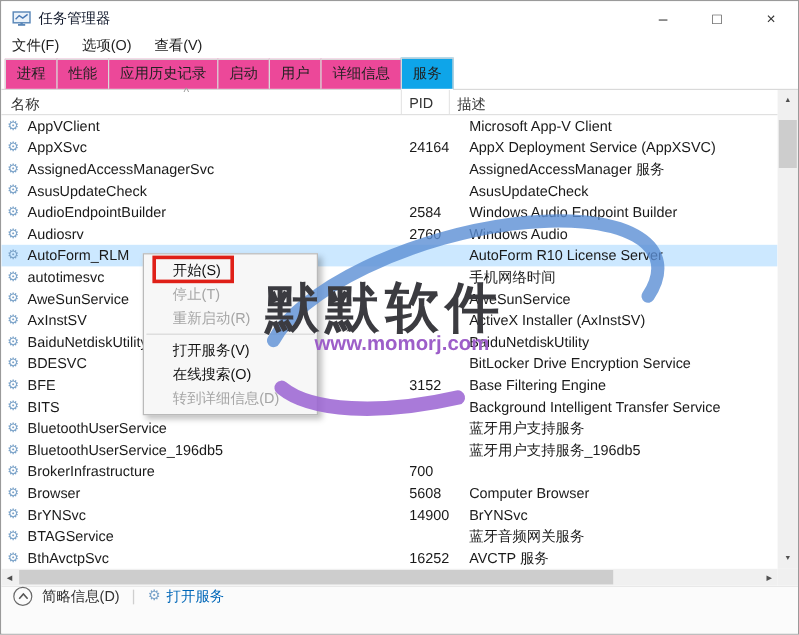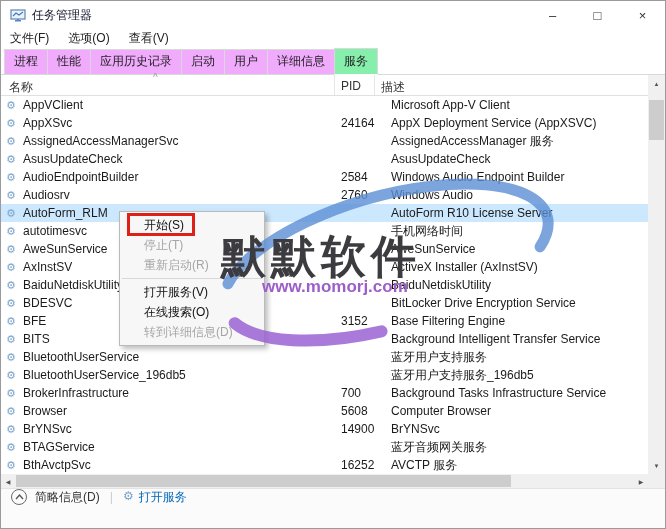--- a/index.html
+++ b/index.html
@@ -13,22 +13,22 @@
   .title-text{ font-size:12px; color:#0f172a; flex:1 1 auto;}
   .win-btn{ width:45px; height:29px; display:flex; align-items:center; justify-content:center;
             font-size:13px; color:#333; cursor:pointer;}
   
   .menubar{ height:22px; display:flex; align-items:flex-start; padding-left:9px; background:#fff;}
   .menu-item{ margin-right:19px; font-size:12px; color:#222; cursor:pointer;}
   
   .tabbar{ height:23px; display:flex; align-items:flex-end; padding-left:4px;
            border-bottom:1px solid #d9d9d9; background:#fff;}
   .tab{ padding:3px 9px 4px; border:1px solid #d9d9d9; border-bottom:none; margin-left:-1px;
-        background:#f0abfc; font-size:12px; color:#222; position:relative; cursor:pointer;}
-  .tab.active{ background:#86efac; z-index:2; padding-top:4px; margin-bottom:-1px; border-bottom:1px solid #fff;}
+        background:#ec4899; font-size:12px; color:#222; position:relative; cursor:pointer;}
+  .tab.active{ background:#0ea5e9; z-index:2; padding-top:4px; margin-bottom:-1px; border-bottom:1px solid #fff;}
 
   
   .listarea{ position:relative; height:413px; background:#fff;}
   .colheader{ position:absolute; left:0; top:0; right:17px; height:21px;
               border-bottom:1px solid #e0e0e0; display:flex; font-size:12px; color:#333;}
   .colheader .c-name{ width:334px; padding:4px 0 0 8px; border-right:1px solid #e6e6e6; position:relative;}
   .colheader .c-pid { width:40px;  padding:4px 0 0 6px; border-right:1px solid #e6e6e6;}
   .colheader .c-desc{ flex:1; padding:4px 0 0 6px;}
   .sort-caret{ position:absolute; left:152px; top:-3px; color:#9a9a9a; font-size:10px;}
 
@@ -252,21 +252,20 @@
           </div>
           <div class="cell-pid"></div>
           <div class="cell-desc">蓝牙用户支持服务_196db5</div>
         </div>
         <div class="row">
           <div class="cell-name">
             <span class="gear">⚙</span>
             <span>BrokerInfrastructure</span>
           </div>
           <div class="cell-pid">700</div>
-          <div class="cell-desc">Background Tasks Infrastructure Service</div>
         </div>
         <div class="row">
           <div class="cell-name">
             <span class="gear">⚙</span>
             <span>Browser</span>
           </div>
           <div class="cell-pid">5608</div>
           <div class="cell-desc">Computer Browser</div>
         </div>
         <div class="row">

